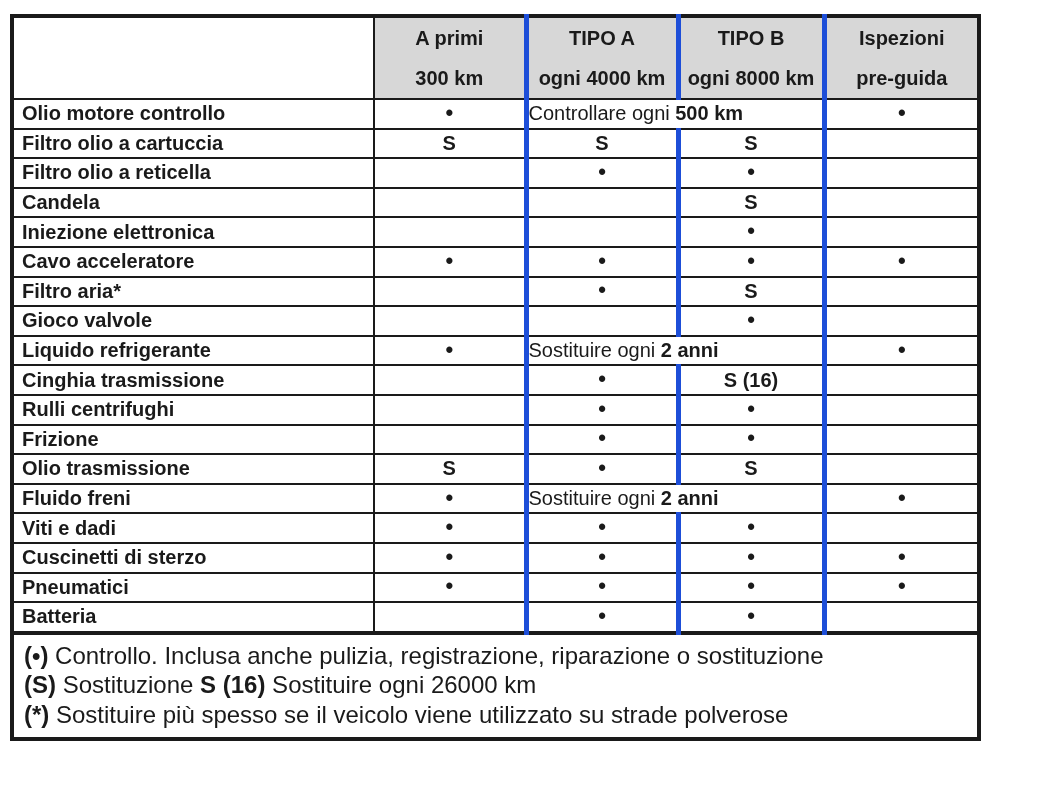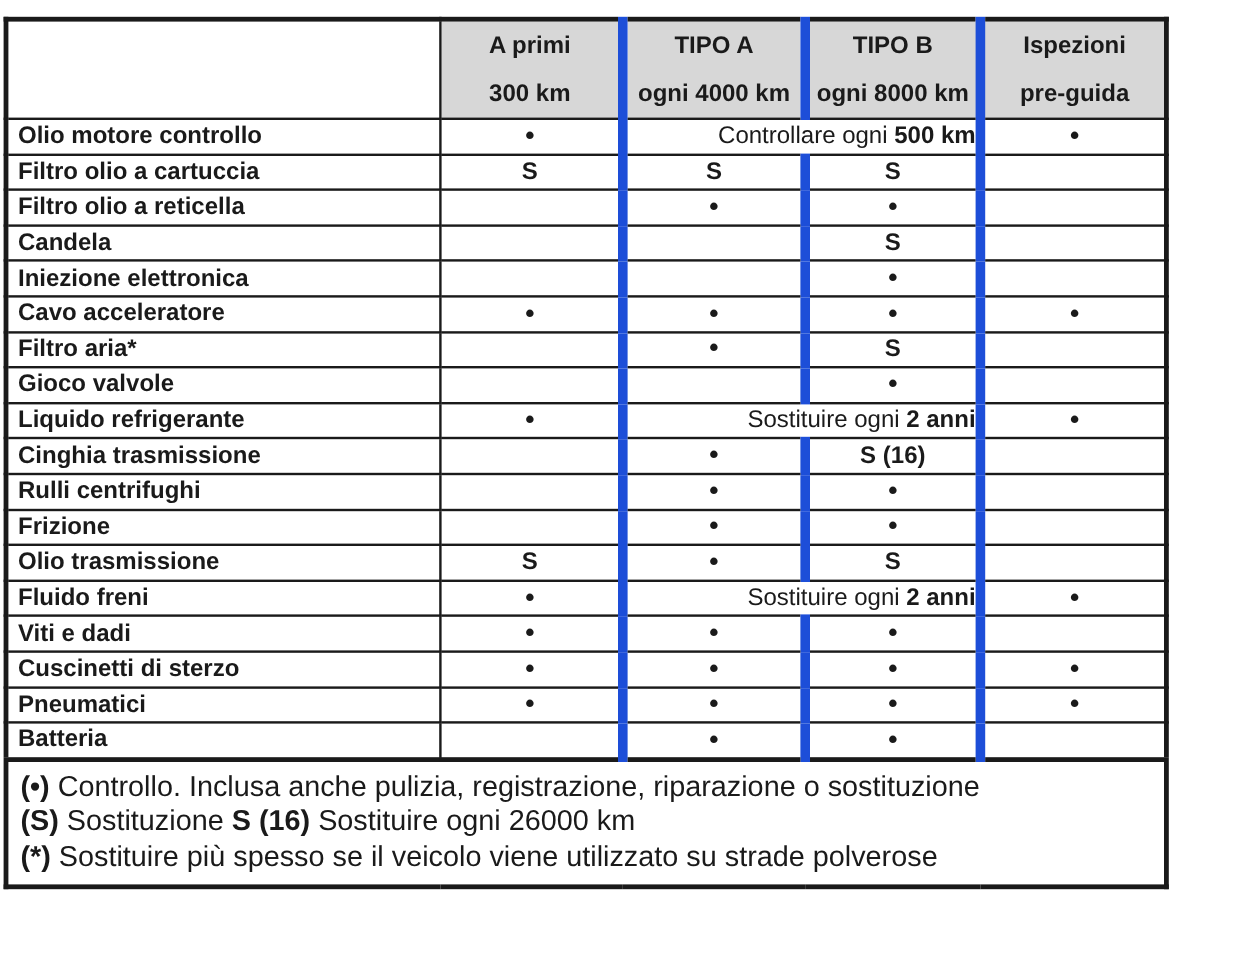--- a/index.html
+++ b/index.html
@@ -1,39 +1,39 @@
 <!DOCTYPE html>
 <html><head>
 <meta charset="utf-8">
 <style>
   html,body{margin:0;padding:0;background:#ffffff;}
   body{
     width:1047px;height:800px;overflow:hidden;position:relative;
     font-family:"Liberation Sans",sans-serif;color:#1a1a1a;
     -webkit-font-smoothing:antialiased;
   }
-  .sheet{position:absolute;left:3px;top:14px;}
+  .sheet{position:absolute;left:10px;top:14px;}
   table.maint{
     border-collapse:collapse;table-layout:fixed;width:967px;
     border:4px solid #1a1a1a;
   }
   col.c0{width:362px}col.c1{width:152px}col.c2{width:152px}col.c3{width:146px}col.c4{width:155px}
   th,td{border:2px solid #1a1a1a;padding:0;overflow:hidden;}
-  .thickL{border-left:8px solid #1d4ed8;}
+  .thickL{border-left:5px solid #1d4ed8;}
   thead th{
     height:78px;background:#d7d7d7;font-weight:bold;font-size:20px;
     text-align:center;vertical-align:middle;
   }
   thead th.corner{background:#ffffff;}
   thead th div{line-height:40px;}
   tbody td{height:27.6px;font-size:20px;vertical-align:middle;}
   td.rowlabel{font-weight:bold;padding-left:8px;text-align:left;margin-top:7px;}
   td.mark{text-align:center;font-weight:bold;}
   td.mark .dotch{font-size:22px;position:relative;top:-1px;}
-  td.merged{text-align:right;font-weight:normal;}
+  td.merged{text-align:left;font-weight:normal;}
   td.merged b{font-weight:bold;}
   tr.notesrow td{
     border-top:4px solid #1a1a1a;
     padding:6px 10px 8px 10px;height:auto;
     font-size:24px;font-weight:normal;text-align:left;vertical-align:top;
   }
   .noteline{line-height:29.5px;white-space:nowrap;}
   .noteline b{font-weight:bold;}
 </style>
 </head>

